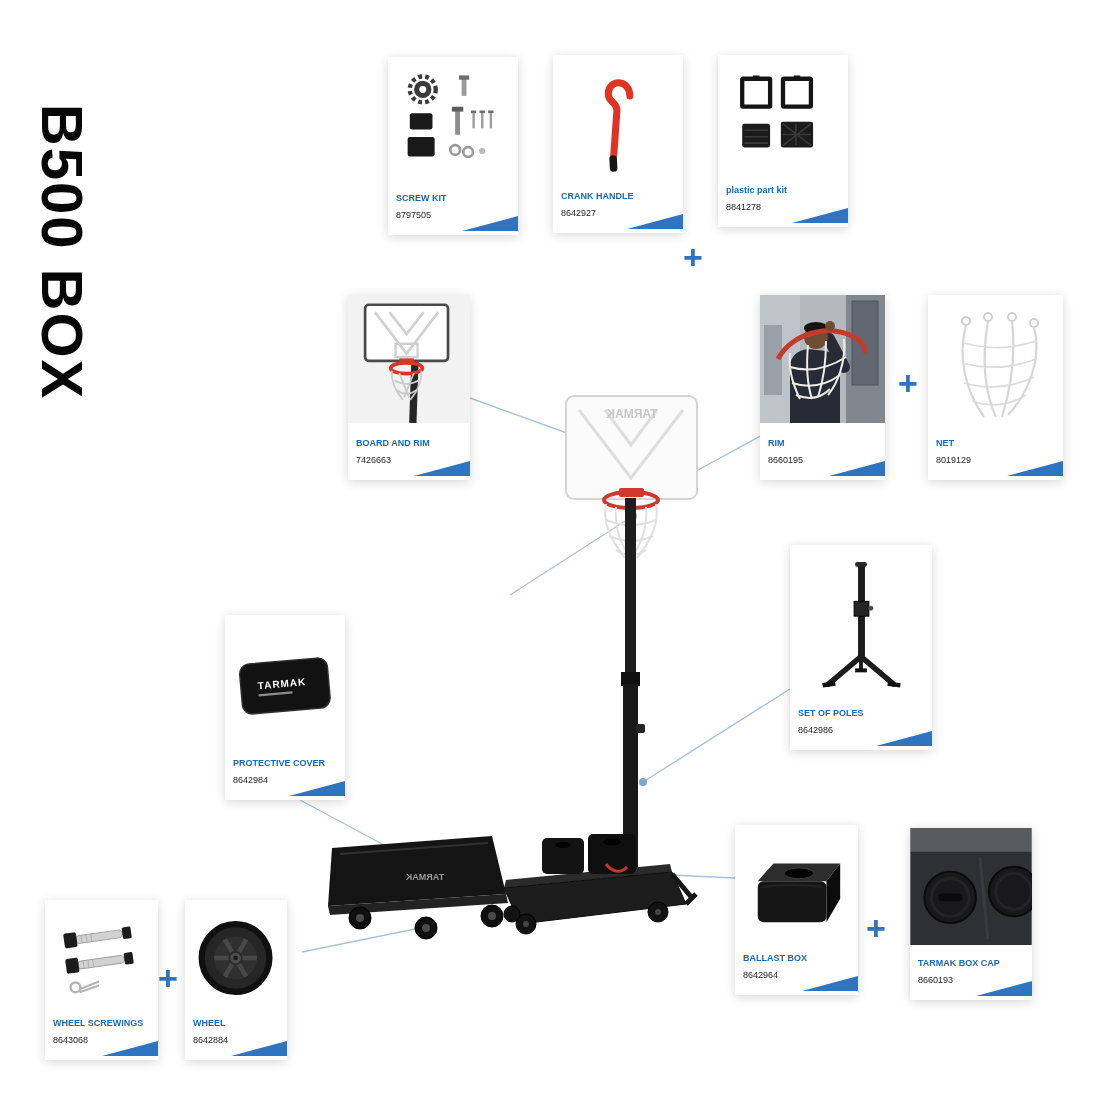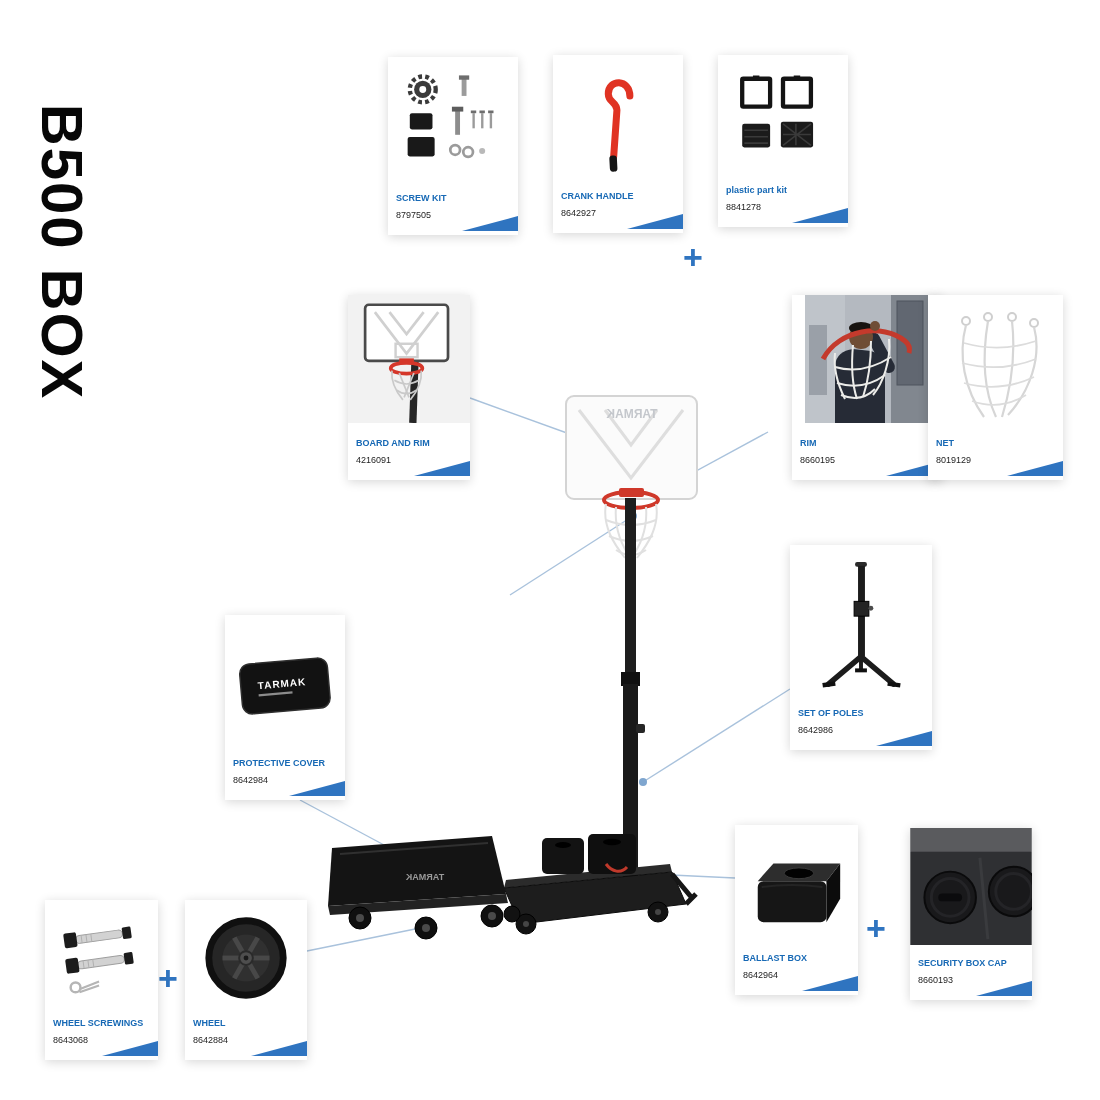--- a/index.html
+++ b/index.html
@@ -182,25 +182,25 @@
           <path d="M36,62 C35,72 40,80 45,86"></path>
             <path d="M60,62 C61,72 56,80 51,86"></path>
           <path d="M42,64 L50,84"></path>
             <path d="M54,64 L46,84"></path>
           <path d="M38,70 Q48,76 58,70"></path>
             <path d="M40,78 Q48,84 56,78"></path>
         </g>
       </svg>
     </div>
     <div class="label">BOARD AND RIM</div>
-    <div class="ref">4216091</div>
-    <div class="ribbon"></div>
-  </div>
-
-  <div class="card" style="left:792px;top:295px;width:150px;height:185px">
+    <div class="ref">7426663</div>
+    <div class="ribbon"></div>
+  </div>
+
+  <div class="card" style="left:760px;top:295px;width:125px;height:185px">
     <div class="img photo">
       <svg width="125" height="128" viewBox="0 0 125 128">
         <rect x="0" y="0" width="125" height="128" fill="#b4b9c0"></rect>
         <rect x="0" y="0" width="40" height="128" fill="#bfc4ca"></rect>
         <rect x="4" y="30" width="18" height="70" fill="#9aa0a8"></rect>
         <rect x="86" y="0" width="39" height="128" fill="#81878f"></rect>
         <rect x="92" y="6" width="26" height="84" fill="#616771" stroke="#4f545e"></rect>
         <rect x="62" y="38" width="12" height="44" rx="6" fill="#262b36" transform="rotate(-28 68 42)"></rect>
         <path d="M30,70 q2,-14 18,-16 l18,2 q14,4 14,18 v54 h-50 z" fill="#262b36"></path>
         <circle cx="56" cy="42" r="12" fill="#6f4d35"></circle>
@@ -303,21 +303,21 @@
         </g>
         <circle cx="22" cy="78" r="5" fill="none" stroke="#b5b5b5" stroke-width="2.5"></circle>
         <path d="M26,80 L46,72 M26,83 L46,76" stroke="#b5b5b5" stroke-width="2.2" fill="none"></path>
       </svg>
     </div>
     <div class="label">WHEEL SCREWINGS</div>
     <div class="ref">8643068</div>
     <div class="ribbon"></div>
   </div>
 
-  <div class="card" style="left:185px;top:900px;width:122px;height:160px">
+  <div class="card" style="left:185px;top:900px;width:102px;height:160px">
     <div class="img">
       <svg width="101" height="94" viewBox="0 0 101 96">
         <circle cx="50" cy="48" r="38" fill="#262626"></circle>
         <circle cx="50" cy="48" r="38" fill="none" stroke="#101010" stroke-width="7"></circle>
         <circle cx="50" cy="48" r="24" fill="#303030"></circle>
         <g stroke="#484848" stroke-width="5">
           <line x1="56" y1="48" x2="74" y2="48"></line>
             <line x1="53" y1="53.2" x2="62" y2="68.8"></line>
           <line x1="47" y1="53.2" x2="38" y2="68.8"></line>
             <line x1="44" y1="48" x2="26" y2="48"></line>
@@ -355,18 +355,18 @@
         <rect x="0" y="0" width="122" height="24" fill="#5a5b5e"></rect>
         <rect x="0" y="24" width="122" height="94" fill="#2f3033"></rect>
         <path d="M70,30 L78,112" stroke="#3a3b3e" stroke-width="3"></path>
         <circle cx="40" cy="70" r="26" fill="#19191b" stroke="#0a0a0b" stroke-width="2"></circle>
         <circle cx="40" cy="70" r="19" fill="none" stroke="#242427" stroke-width="3"></circle>
         <rect x="28" y="66" width="24" height="8" rx="4" fill="#0b0b0d"></rect>
         <circle cx="104" cy="64" r="25" fill="#19191b" stroke="#0a0a0b" stroke-width="2"></circle>
         <circle cx="104" cy="64" r="18" fill="none" stroke="#242427" stroke-width="3"></circle>
       </svg>
     </div>
-    <div class="label">SECURITY BOX CAP</div>
+    <div class="label">TARMAK BOX CAP</div>
     <div class="ref">8660193</div>
     <div class="ribbon"></div>
   </div>
 
 </div>
 
 </body></html>

